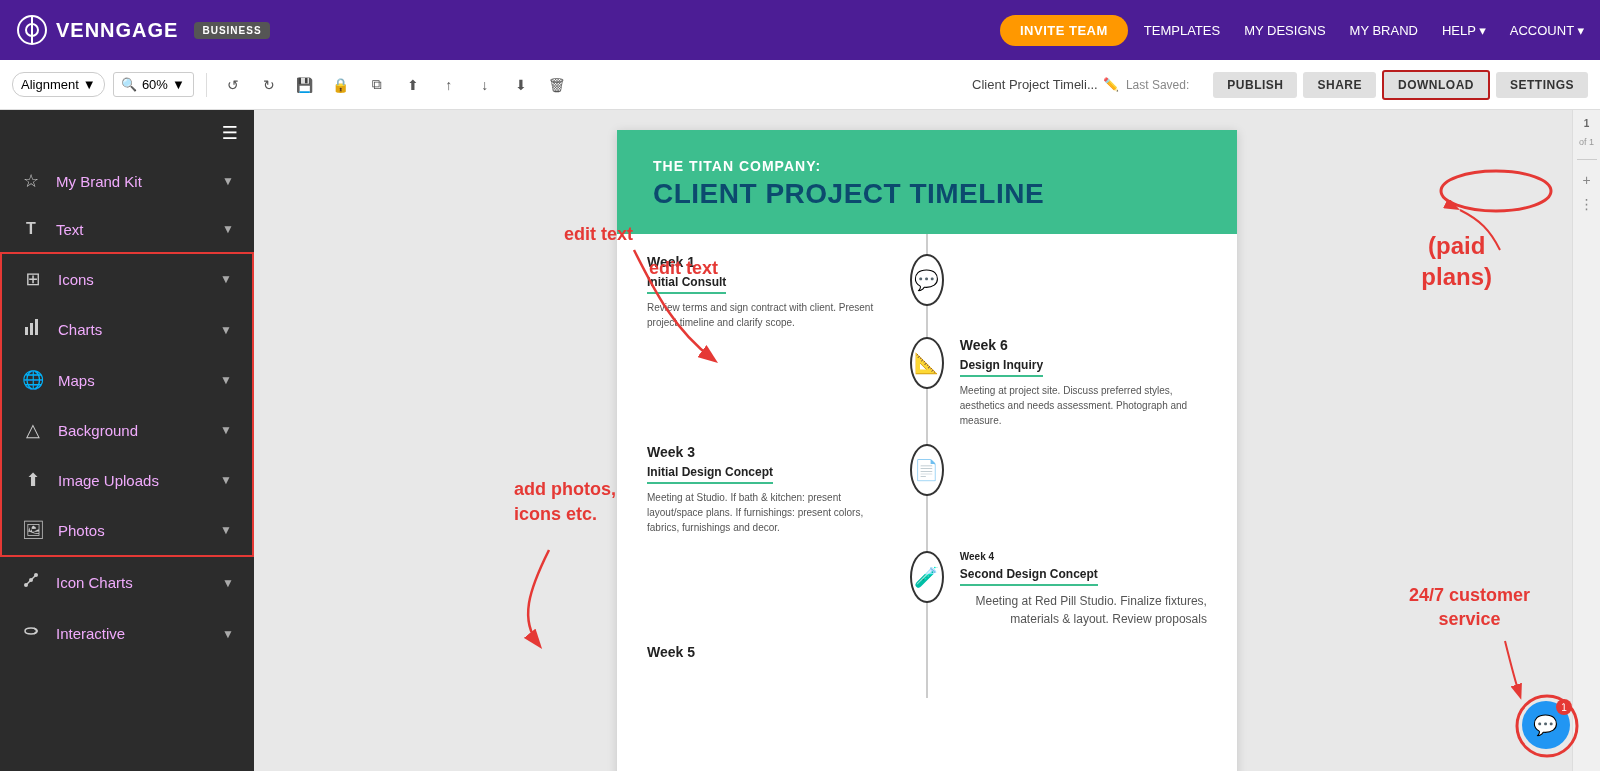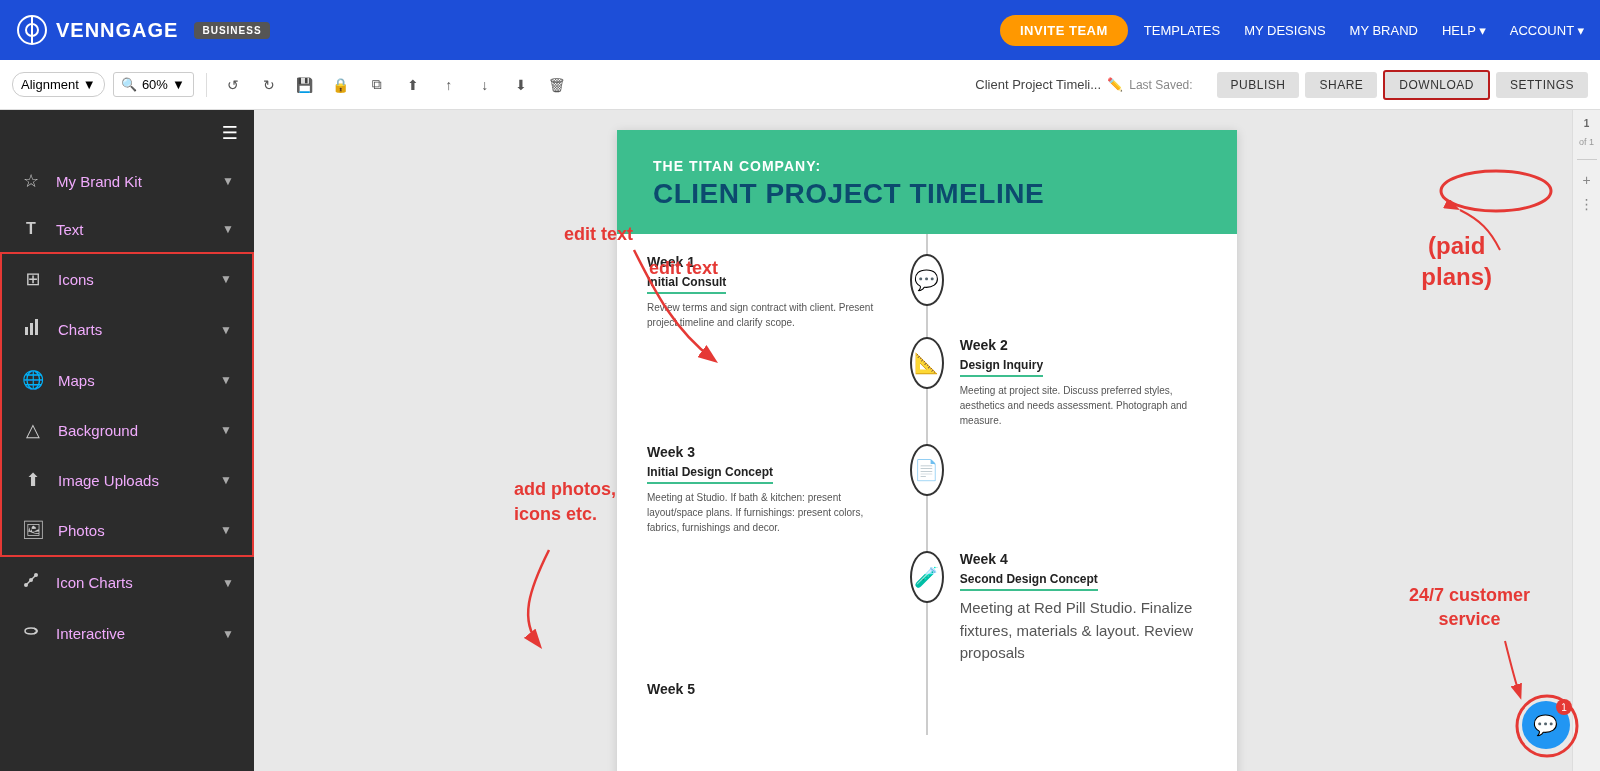--- a/index.html
+++ b/index.html
@@ -1,21 +1,21 @@
 <!DOCTYPE html>
 <html><head>
   <meta charset="utf-8">
   <style>
     * { box-sizing: border-box; margin: 0; padding: 0; }
     body { font-family: 'Arial', sans-serif; overflow: hidden; width: 1600px; height: 771px; display: flex; flex-direction: column; }
 
     
     .top-nav {
       height: 60px;
-      background: #1d4ed8;
+      background: #4c1d95;
       display: flex;
       align-items: center;
       padding: 0 16px;
       gap: 16px;
       flex-shrink: 0;
     }
     .nav-logo {
       display: flex;
       align-items: center;
       gap: 8px;
@@ -123,21 +123,21 @@
       display: flex;
       align-items: center;
       gap: 6px;
       margin-left: 16px;
     }
     .toolbar-action-btn {
       padding: 6px 14px;
       border: none;
       border-radius: 3px;
       font-size: 12px;
-      font-weight: normal;
+      font-weight: bold;
       cursor: pointer;
       background: #e0e0e0;
       color: #333;
       letter-spacing: 0.5px;
     }
     .toolbar-action-btn.download {
       border: 2px solid #b91c1c;
     }
 
     
@@ -420,21 +420,21 @@
           </div>
           <div style="width:47%;"></div>
         </div>
 
         <div style="display:flex;align-items:flex-start;margin-bottom:16px;position:relative;">
           <div style="width:47%;"></div>
           <div style="width:6%;display:flex;justify-content:center;">
             <div style="width:52px;height:52px;border-radius:50%;border:2px solid #333;background:white;display:flex;align-items:center;justify-content:center;font-size:20px;">📐</div>
           </div>
           <div style="width:47%;padding-left:16px;">
-            <div style="font-size:14px;font-weight:800;color:#222;margin-bottom:2px;">Week 2</div>
+            <div style="font-size:14px;font-weight:800;color:#222;margin-bottom:2px;">Week 6</div>
             <div style="font-size:12px;font-weight:700;color:#222;border-bottom:2px solid #3DBE8E;padding-bottom:3px;display:inline-block;margin-bottom:6px;">Design Inquiry</div>
             <div style="font-size:10px;color:#555;line-height:1.5;">Meeting at project site. Discuss preferred styles, aesthetics and needs assessment. Photograph and measure.</div>
           </div>
         </div>
 
         <div style="display:flex;align-items:flex-start;margin-bottom:16px;position:relative;">
           <div style="width:47%;padding-right:16px;">
             <div style="font-size:14px;font-weight:800;color:#222;margin-bottom:2px;">Week 3</div>
             <div style="font-size:12px;font-weight:700;color:#222;border-bottom:2px solid #3DBE8E;padding-bottom:3px;display:inline-block;margin-bottom:6px;">Initial Design Concept</div>
             <div style="font-size:10px;color:#555;line-height:1.5;">Meeting at Studio. If bath &amp; kitchen: present layout/space plans. If furnishings: present colors, fabrics, furnishings and decor.</div>
@@ -444,23 +444,23 @@
           </div>
           <div style="width:47%;"></div>
         </div>
 
         <div style="display:flex;align-items:flex-start;margin-bottom:16px;position:relative;">
           <div style="width:47%;"></div>
           <div style="width:6%;display:flex;justify-content:center;">
             <div style="width:52px;height:52px;border-radius:50%;border:2px solid #333;background:white;display:flex;align-items:center;justify-content:center;font-size:20px;">🧪</div>
           </div>
           <div style="width:47%;padding-left:16px;">
-            <div style="font-size:14px;font-weight:800;color:#222;margin-bottom:2px;">Week 4</div>
+            <div style="font-size:10px;font-weight:800;color:#222;margin-bottom:2px;">Week 4</div>
             <div style="font-size:12px;font-weight:700;color:#222;border-bottom:2px solid #3DBE8E;padding-bottom:3px;display:inline-block;margin-bottom:6px;">Second Design Concept</div>
-            <div style="font-size:15px;color:#555;line-height:1.5;">Meeting at Red Pill Studio. Finalize fixtures, materials &amp; layout. Review proposals</div>
+            <div style="font-size:12px;color:#555;line-height:1.5;text-align:right;">Meeting at Red Pill Studio. Finalize fixtures, materials &amp; layout. Review proposals</div>
           </div>
         </div>
 
         <div style="display:flex;align-items:flex-start;margin-bottom:16px;position:relative;">
           <div style="width:47%;padding-right:16px;">
             <div style="font-size:14px;font-weight:800;color:#222;margin-bottom:2px;">Week 5</div>
           </div>
           <div style="width:6%;"></div>
           <div style="width:47%;"></div>
         </div>

